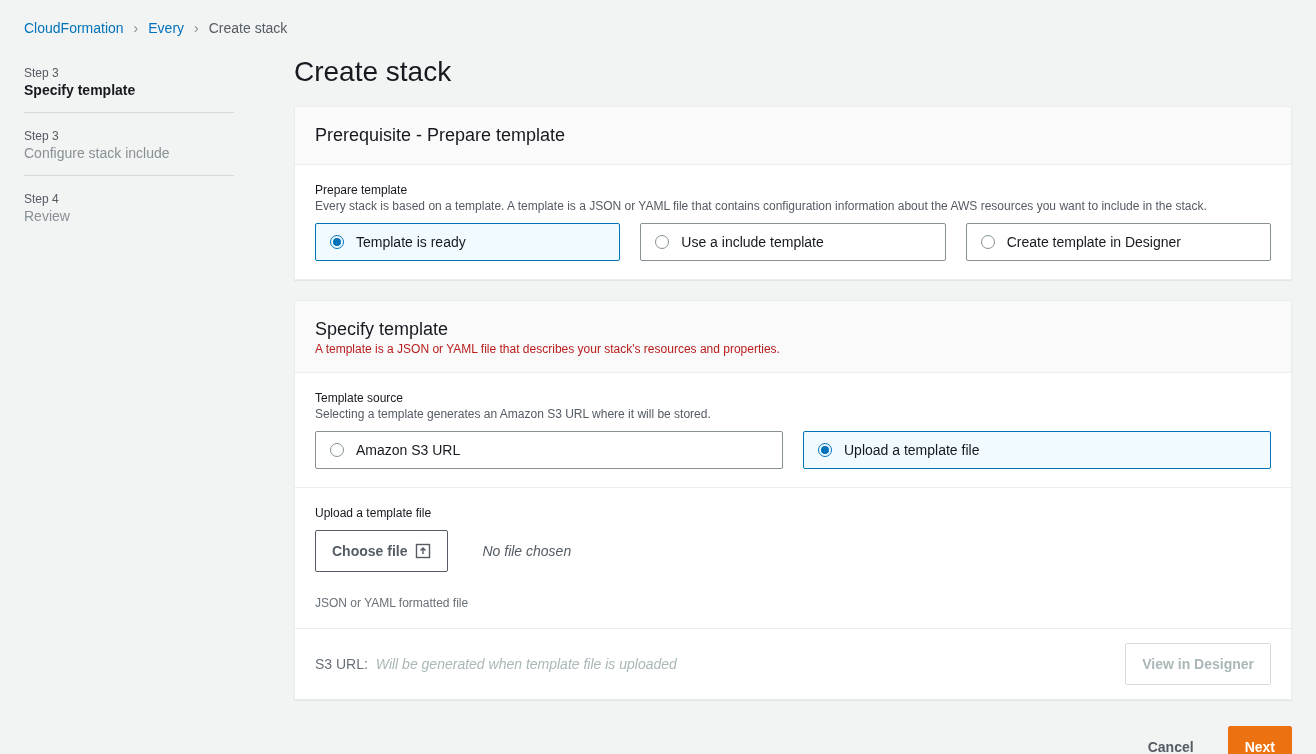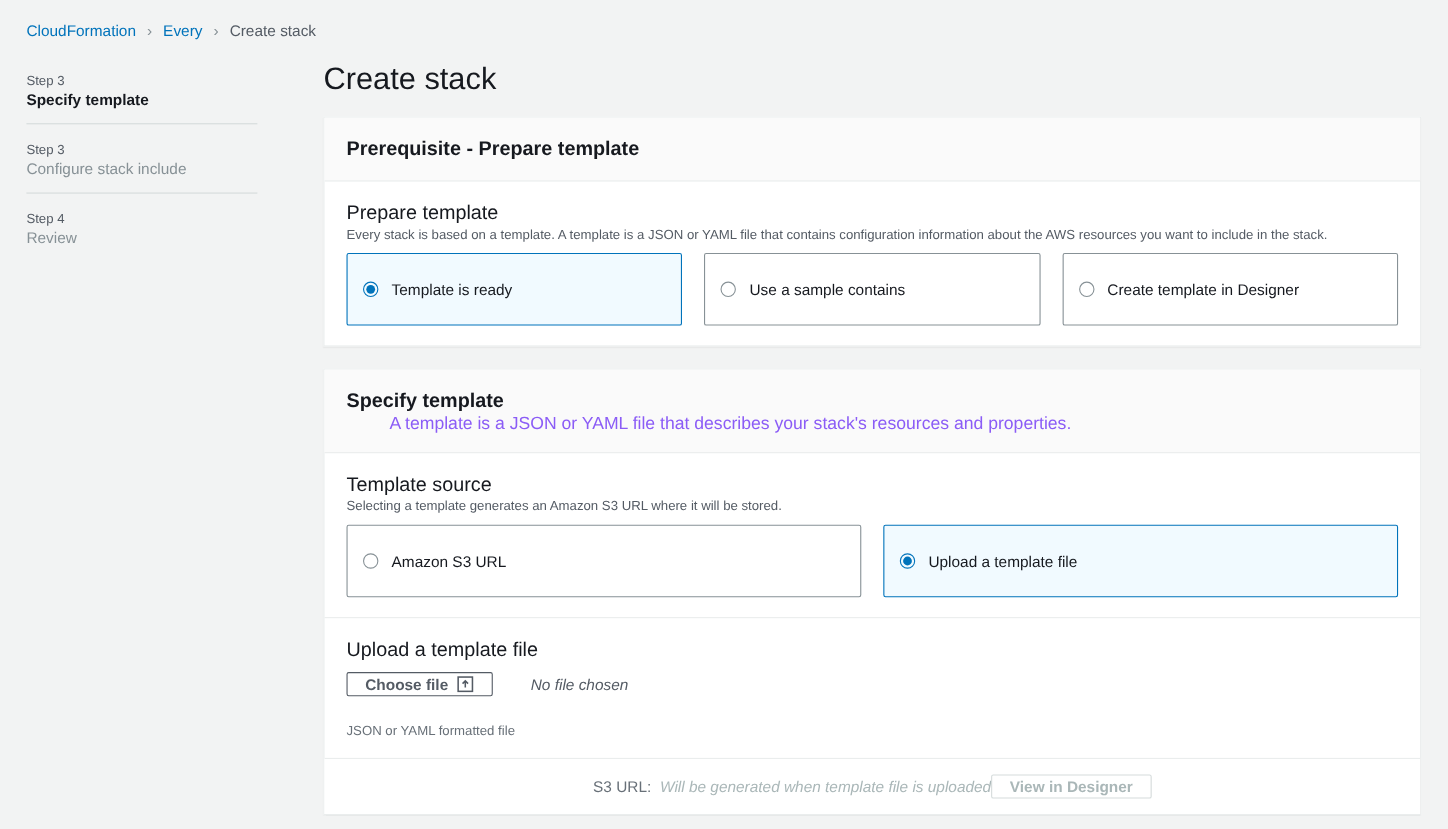--- a/index.html
+++ b/index.html
@@ -35,31 +35,31 @@
     background: #fff;
     border: 1px solid #eaeded;
     box-shadow: 0 1px 1px rgba(0,0,0,0.05);
     margin-bottom: 20px;
   }
   .panel-header {
     padding: 18px 20px 16px 20px;
     border-bottom: 1px solid #eaeded;
     background: #fafafa;
   }
-  .panel-header h2 { font-size: 18px; font-weight: 700; margin-bottom: 2px; }
-  .panel-header .sub { font-size: 16px; color: #8b5cf6; margin-left: 39px; }
+  .panel-header h2 { font-size: 18px; font-weight: 400; margin-bottom: 2px; }
+  .panel-header .sub { font-size: 12px; color: #b91c1c; }
   .panel-body { padding: 18px 20px; }
-  .field-label { font-size: 18px; font-weight: 400; color: #16191f; margin-bottom: 2px; }
+  .field-label { font-size: 12px; font-weight: 400; color: #16191f; margin-bottom: 2px; }
   .field-desc { font-size: 12px; color: #545b64; margin-bottom: 10px; }
   .tile-row { display: flex; gap: 20px; }
   .tile {
     flex: 1;
     border: 1px solid #879196;
     border-radius: 2px;
-    padding: 24px 14px;
+    padding: 10px 14px;
     display: flex;
     align-items: center;
     gap: 12px;
     cursor: pointer;
     background: #fff;
   }
   .tile.selected { border-color: #0073bb; background: #f1faff; }
   .radio {
     width: 14px; height: 14px; border-radius: 50%;
     border: 1px solid #879196; flex-shrink: 0;
@@ -70,41 +70,41 @@
     content: ""; position: absolute; top: 2px; left: 2px;
     width: 8px; height: 8px; border-radius: 50%; background: #0073bb;
   }
   .tile-label { font-size: 14px; }
   .divider { border-top: 1px solid #eaeded; margin: 18px -20px; }
   .upload-section .field-label { margin-bottom: 10px; }
   .choose-row { display: flex; align-items: center; gap: 14px; }
   .btn {
     border: 1px solid #545b64;
     background: #fff;
-    padding: 2px 16px;
+    padding: 12px 16px;
     font-size: 14px;
     font-weight: 700;
     color: #545b64;
     cursor: pointer;
     border-radius: 2px;
     display: inline-flex;
     align-items: center;
     gap: 8px;
   }
   .btn.primary { background: #ec7211; border-color: #ec7211; color: #fff; }
   .btn.link { border: none; background: none; color: #545b64; }
   .btn.disabled { color: #aab7b8; border-color: #d5dbdb; cursor: default; }
   .no-file { font-style: italic; color: #545b64; margin-left: 20px; }
   .hint { font-size: 12px; color: #687078; margin-top: 24px; }
   .panel-footer {
     padding: 14px 20px;
     border-top: 1px solid #eaeded;
     display: flex;
     align-items: center;
-    justify-content: center;
+    justify-content: space-between;
     background: #fff;
   }
   .s3url { font-size: 14px; color: #687078; }
   .s3url .val { font-style: italic; color: #aab7b8; margin-left: 4px; }
   .page-actions {
     display: flex; justify-content: flex-end; gap: 18px;
     padding: 6px 0 20px 0;
   }
   svg.upload-icon { width: 16px; height: 16px; }
 </style>
@@ -148,21 +148,21 @@
         <div class="panel-body">
           <div class="field-label">Prepare template</div>
           <div class="field-desc">Every stack is based on a template. A template is a JSON or YAML file that contains configuration information about the AWS resources you want to include in the stack.</div>
           <div class="tile-row">
             <label class="tile selected">
               <span class="radio"></span>
               <span class="tile-label">Template is ready</span>
             </label>
             <label class="tile">
               <span class="radio"></span>
-              <span class="tile-label">Use a sample contains</span>
+              <span class="tile-label">Use a include template</span>
             </label>
             <label class="tile">
               <span class="radio"></span>
               <span class="tile-label">Create template in Designer</span>
             </label>
           </div>
         </div>
       </section>
 
       <section class="panel">

